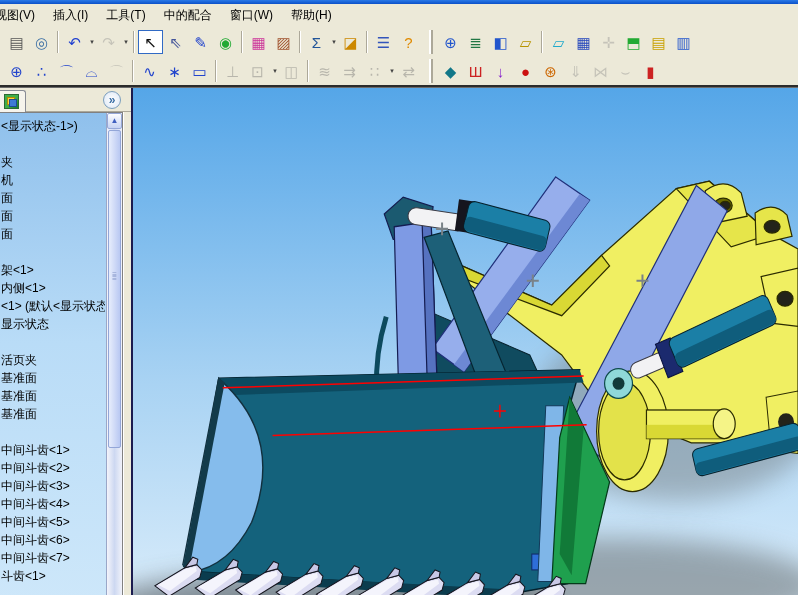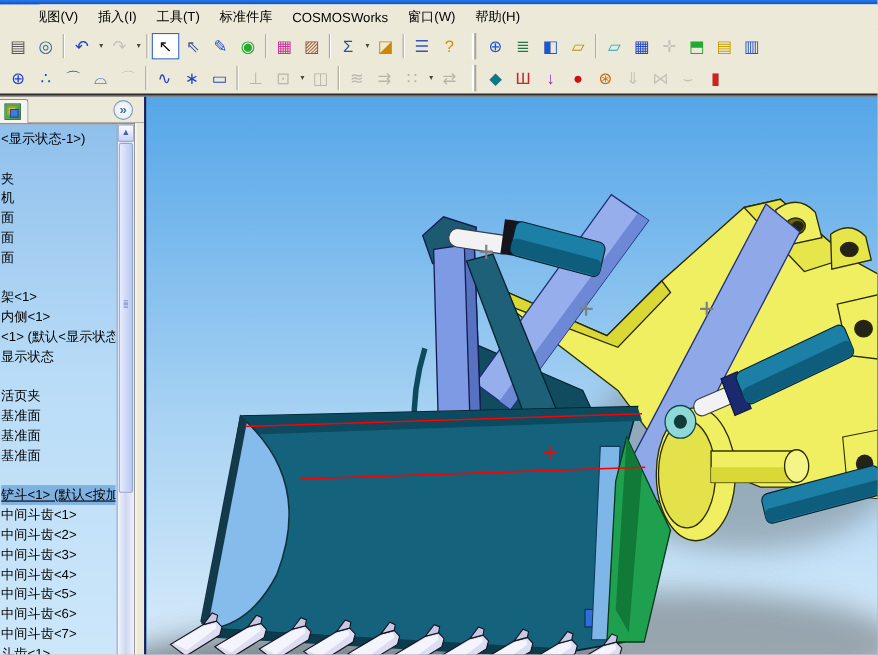--- a/index.html
+++ b/index.html
@@ -4,21 +4,21 @@
 <style>
   * { margin:0; padding:0; box-sizing:border-box; }
   html,body { width:798px; height:595px; overflow:hidden; }
   body { font-family:"Liberation Sans","DejaVu Sans",sans-serif; font-size:12px; background:#ECE9D8; }
   .window { position:relative; width:798px; height:595px; background:#ECE9D8; overflow:hidden; }
 
   
   .titlebar { height:4px; background:linear-gradient(#2a7ae8,#0b50c8); }
 
   
-  .menubar { height:23px; display:flex; align-items:center; background:#ECE9D8; overflow:hidden;margin-left:36px; }
+  .menubar { height:23px; display:flex; align-items:center; background:#ECE9D8; overflow:hidden; }
   .menu-item { padding:3px 9px; white-space:nowrap; color:#000; cursor:default; }
   .menu-item:first-child { margin-left:-14px; }
 
   
   .toolbar { height:30px; display:flex; align-items:center; background:#ECE9D8; padding-left:4px; }
   .toolbar.second { border-bottom:2px solid #2b2b2b; }
   .tb-sep { width:2px; height:22px; margin:0 3px; border-left:1px solid #aca899; border-right:1px solid #fff; }
   .tb-handle { width:3px; height:24px; margin:0 5px 0 8px; border-left:2px solid #fff; border-right:2px solid #aca899; }
   .tb-btn { width:25px; height:24px; display:flex; align-items:center; justify-content:center;
             font-size:15px; line-height:1; cursor:default; position:relative; border:1px solid transparent; }
@@ -69,22 +69,21 @@
 <body>
 
 <div class="window">
 
   <div class="titlebar"></div>
 
   <div class="menubar" id="menubar">
       <div class="menu-item">视图(V)</div>
       <div class="menu-item">插入(I)</div>
       <div class="menu-item">工具(T)</div>
-      <div class="menu-item">标准件库</div>
-      <div class="menu-item">COSMOSWorks</div>
+      <div class="menu-item">中的配合</div>
       <div class="menu-item">窗口(W)</div>
       <div class="menu-item">帮助(H)</div>
     </div>
 
   <div class="toolbar" id="toolbar1">
       <div class="tb-btn">
         <span style="color: rgb(85, 85, 85);">▤</span>
       </div>
       <div class="tb-btn">
         <span style="color: rgb(58, 110, 165);">◎</span>
@@ -269,21 +268,20 @@
             <div class="tree-row">架&lt;1&gt;</div>
             <div class="tree-row">内侧&lt;1&gt;</div>
             <div class="tree-row">&lt;1&gt; (默认&lt;显示状态</div>
             <div class="tree-row">显示状态</div>
             <div class="tree-row"></div>
             <div class="tree-row">活页夹</div>
             <div class="tree-row">基准面</div>
             <div class="tree-row">基准面</div>
             <div class="tree-row">基准面</div>
             <div class="tree-row"></div>
-            <div class="tree-row sel">铲斗&lt;1&gt; (默认&lt;按加</div>
             <div class="tree-row">中间斗齿&lt;1&gt;</div>
             <div class="tree-row">中间斗齿&lt;2&gt;</div>
             <div class="tree-row">中间斗齿&lt;3&gt;</div>
             <div class="tree-row">中间斗齿&lt;4&gt;</div>
             <div class="tree-row">中间斗齿&lt;5&gt;</div>
             <div class="tree-row">中间斗齿&lt;6&gt;</div>
             <div class="tree-row">中间斗齿&lt;7&gt;</div>
             <div class="tree-row">斗齿&lt;1&gt;</div>
           </div>
         <div class="sbar">

